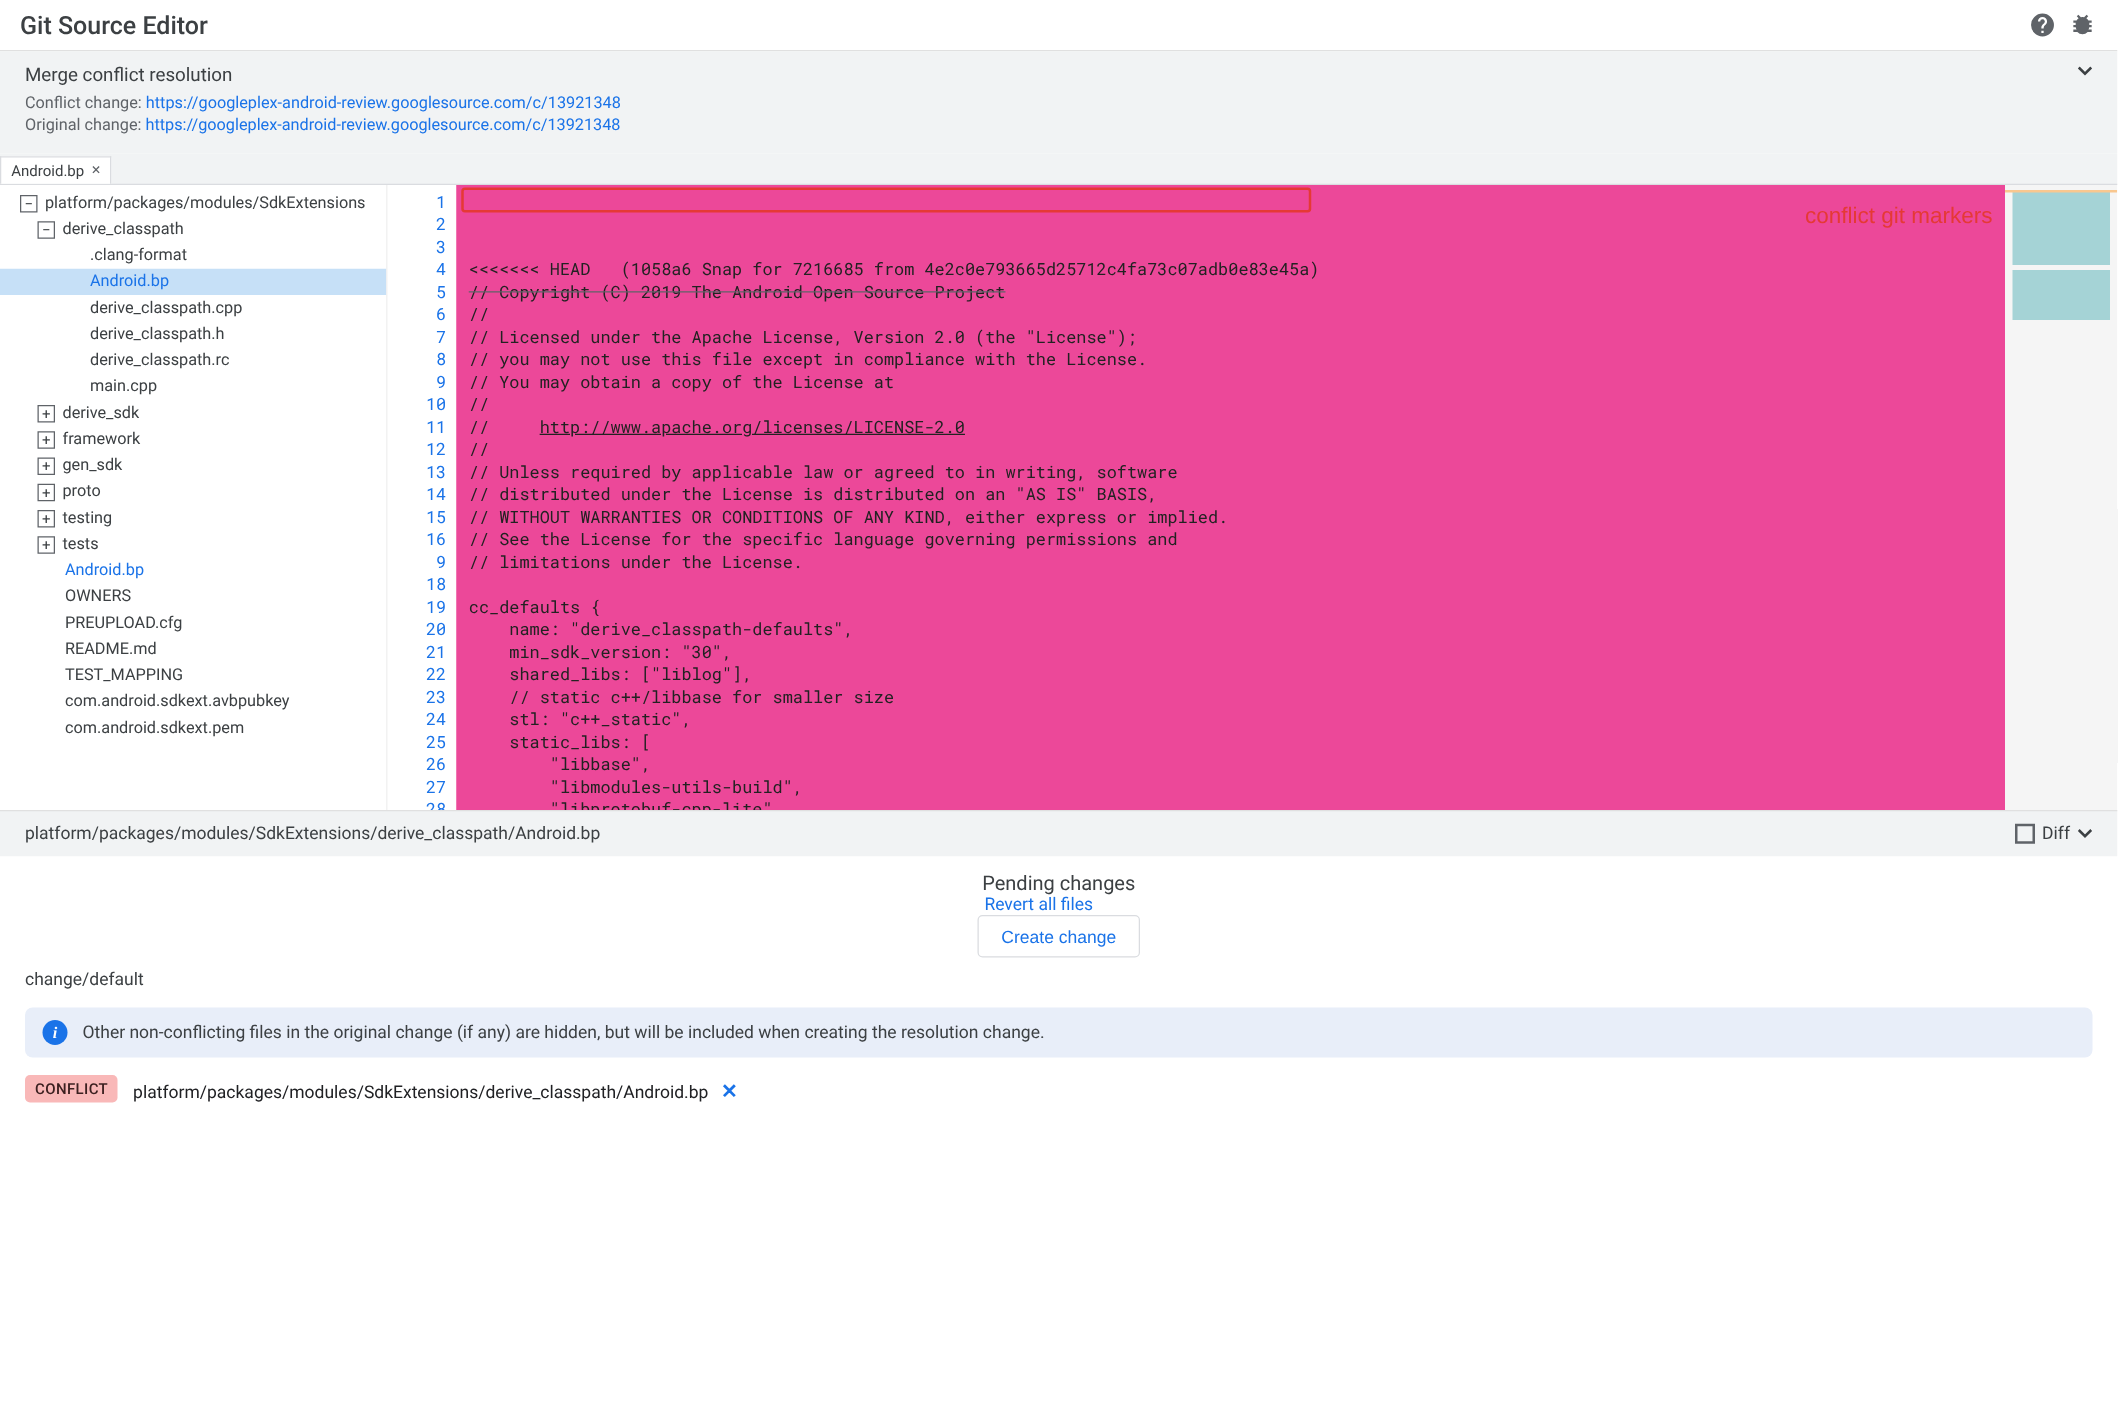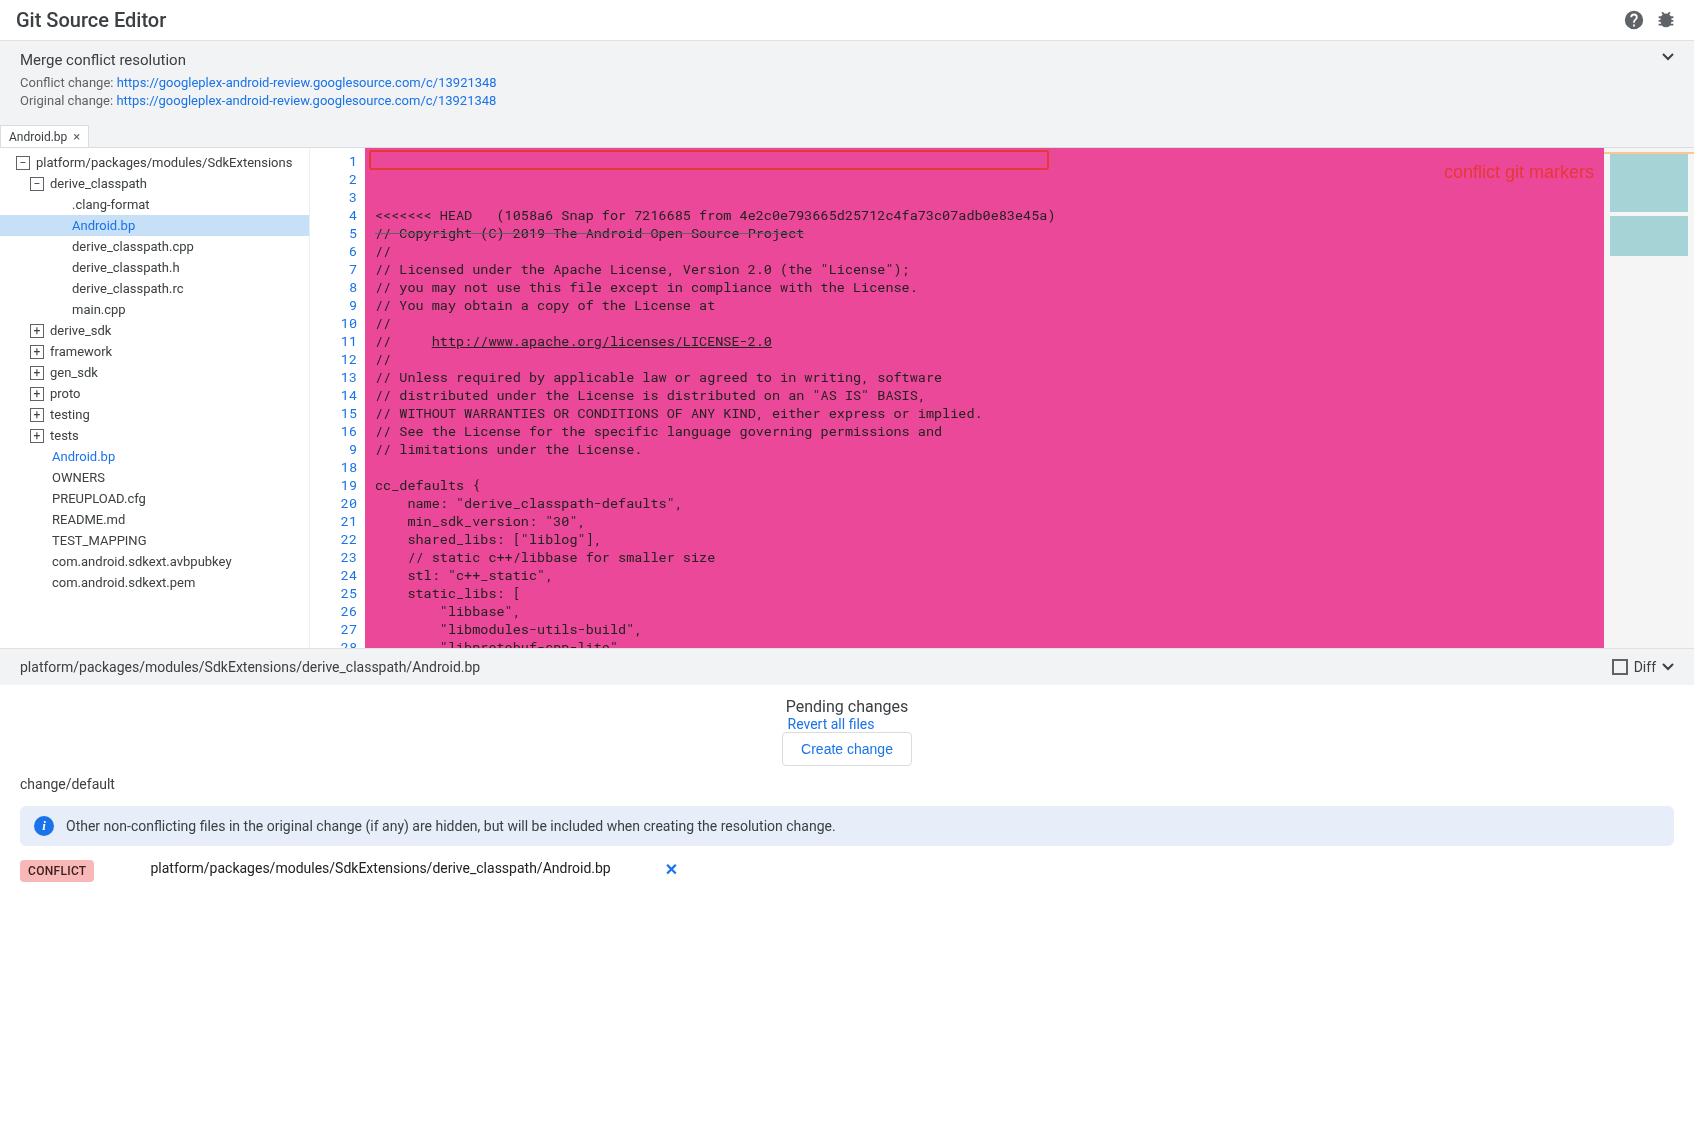--- a/index.html
+++ b/index.html
@@ -41,21 +41,21 @@
 .checkbox { width: 16px; height: 16px; border: 2px solid #5f6368; margin-right: 6px; }
 .diff-label { margin-right: 6px; }
 .pending { padding: 12px 20px; }
 .pending-head { display: flex; align-items: center; margin-bottom: 10px; flex-direction: column; }
 .pending-head h2 { font-size: 16px; font-weight: 400; color: #3c4043; flex: 1; }
 .revert-link { color: #1a73e8; font-size: 14px; margin-right: 32px; cursor: pointer; }
 .create-btn { border: 1px solid #dadce0; color: #1a73e8; background: #fff; padding: 8px 18px; border-radius: 4px; font-size: 14px; cursor: pointer; }
 .branch { color: #3c4043; font-size: 14px; margin-bottom: 14px; }
 .info-banner { background: #e8eef9; border-radius: 6px; padding: 10px 14px; display: flex; align-items: center; font-size: 14px; color: #3c4043; margin-bottom: 14px; }
 .info-banner .info-icon { width: 20px; height: 20px; border-radius: 50%; background: #1a73e8; color: #fff; display: inline-flex; align-items: center; justify-content: center; font-size: 13px; font-weight: bold; margin-right: 12px; flex-shrink: 0; font-style: italic; font-family: Georgia, serif;}
-.conflict-row { display: flex; align-items: flex-start; font-size: 14px; gap: 44px; }
+.conflict-row { display: flex; align-items: flex-end; font-size: 14px; }
 .conflict-badge { background: #f9b8b8; color: #3c2020; font-size: 12px; font-weight: 500; border-radius: 4px; padding: 4px 8px; margin-right: 12px; letter-spacing: 0.3px; }
 .conflict-row .x { color: #1a73e8; margin-left: 10px; font-size: 16px; cursor: pointer; font-weight: bold; }
 svg { display: block; }
 </style>
 </head>
 <body>
 
 <div class="header">
   <h1>Git Source Editor</h1>
   <span class="header-icon">

